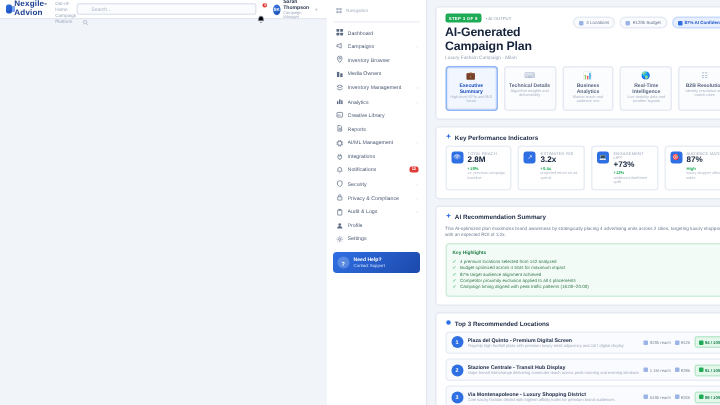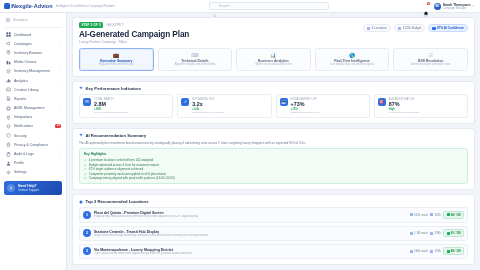--- a/index.html
+++ b/index.html
@@ -2,21 +2,21 @@
 <html><head>
 <meta charset="utf-8">
 <style>
   * { box-sizing: border-box; margin: 0; padding: 0; }
   html, body {
     width: 480px; height: 270px;
     font-family: "Liberation Sans", sans-serif;
     background: #f1f4f9;
     overflow: hidden;
   }
-  .app { width: 480px; height: 270px; display: flex; flex-direction: column; }
+  .app { width: 480px; height: 270px; display: flex; flex-direction: row; }
 
   
   .topbar {
     height: 13px; background: #ffffff; border-bottom: 1px solid #e3e8f0;
     display: flex; align-items: center; padding: 0 4px; flex: 0 0 13px;
   }
   .brand { display: flex; align-items: center; gap: 2px; }
   .brand-mark {
     width: 6px; height: 6px; border-radius: 1.5px;
     background: linear-gradient(135deg,#2f6fe4,#1d4fb8);

